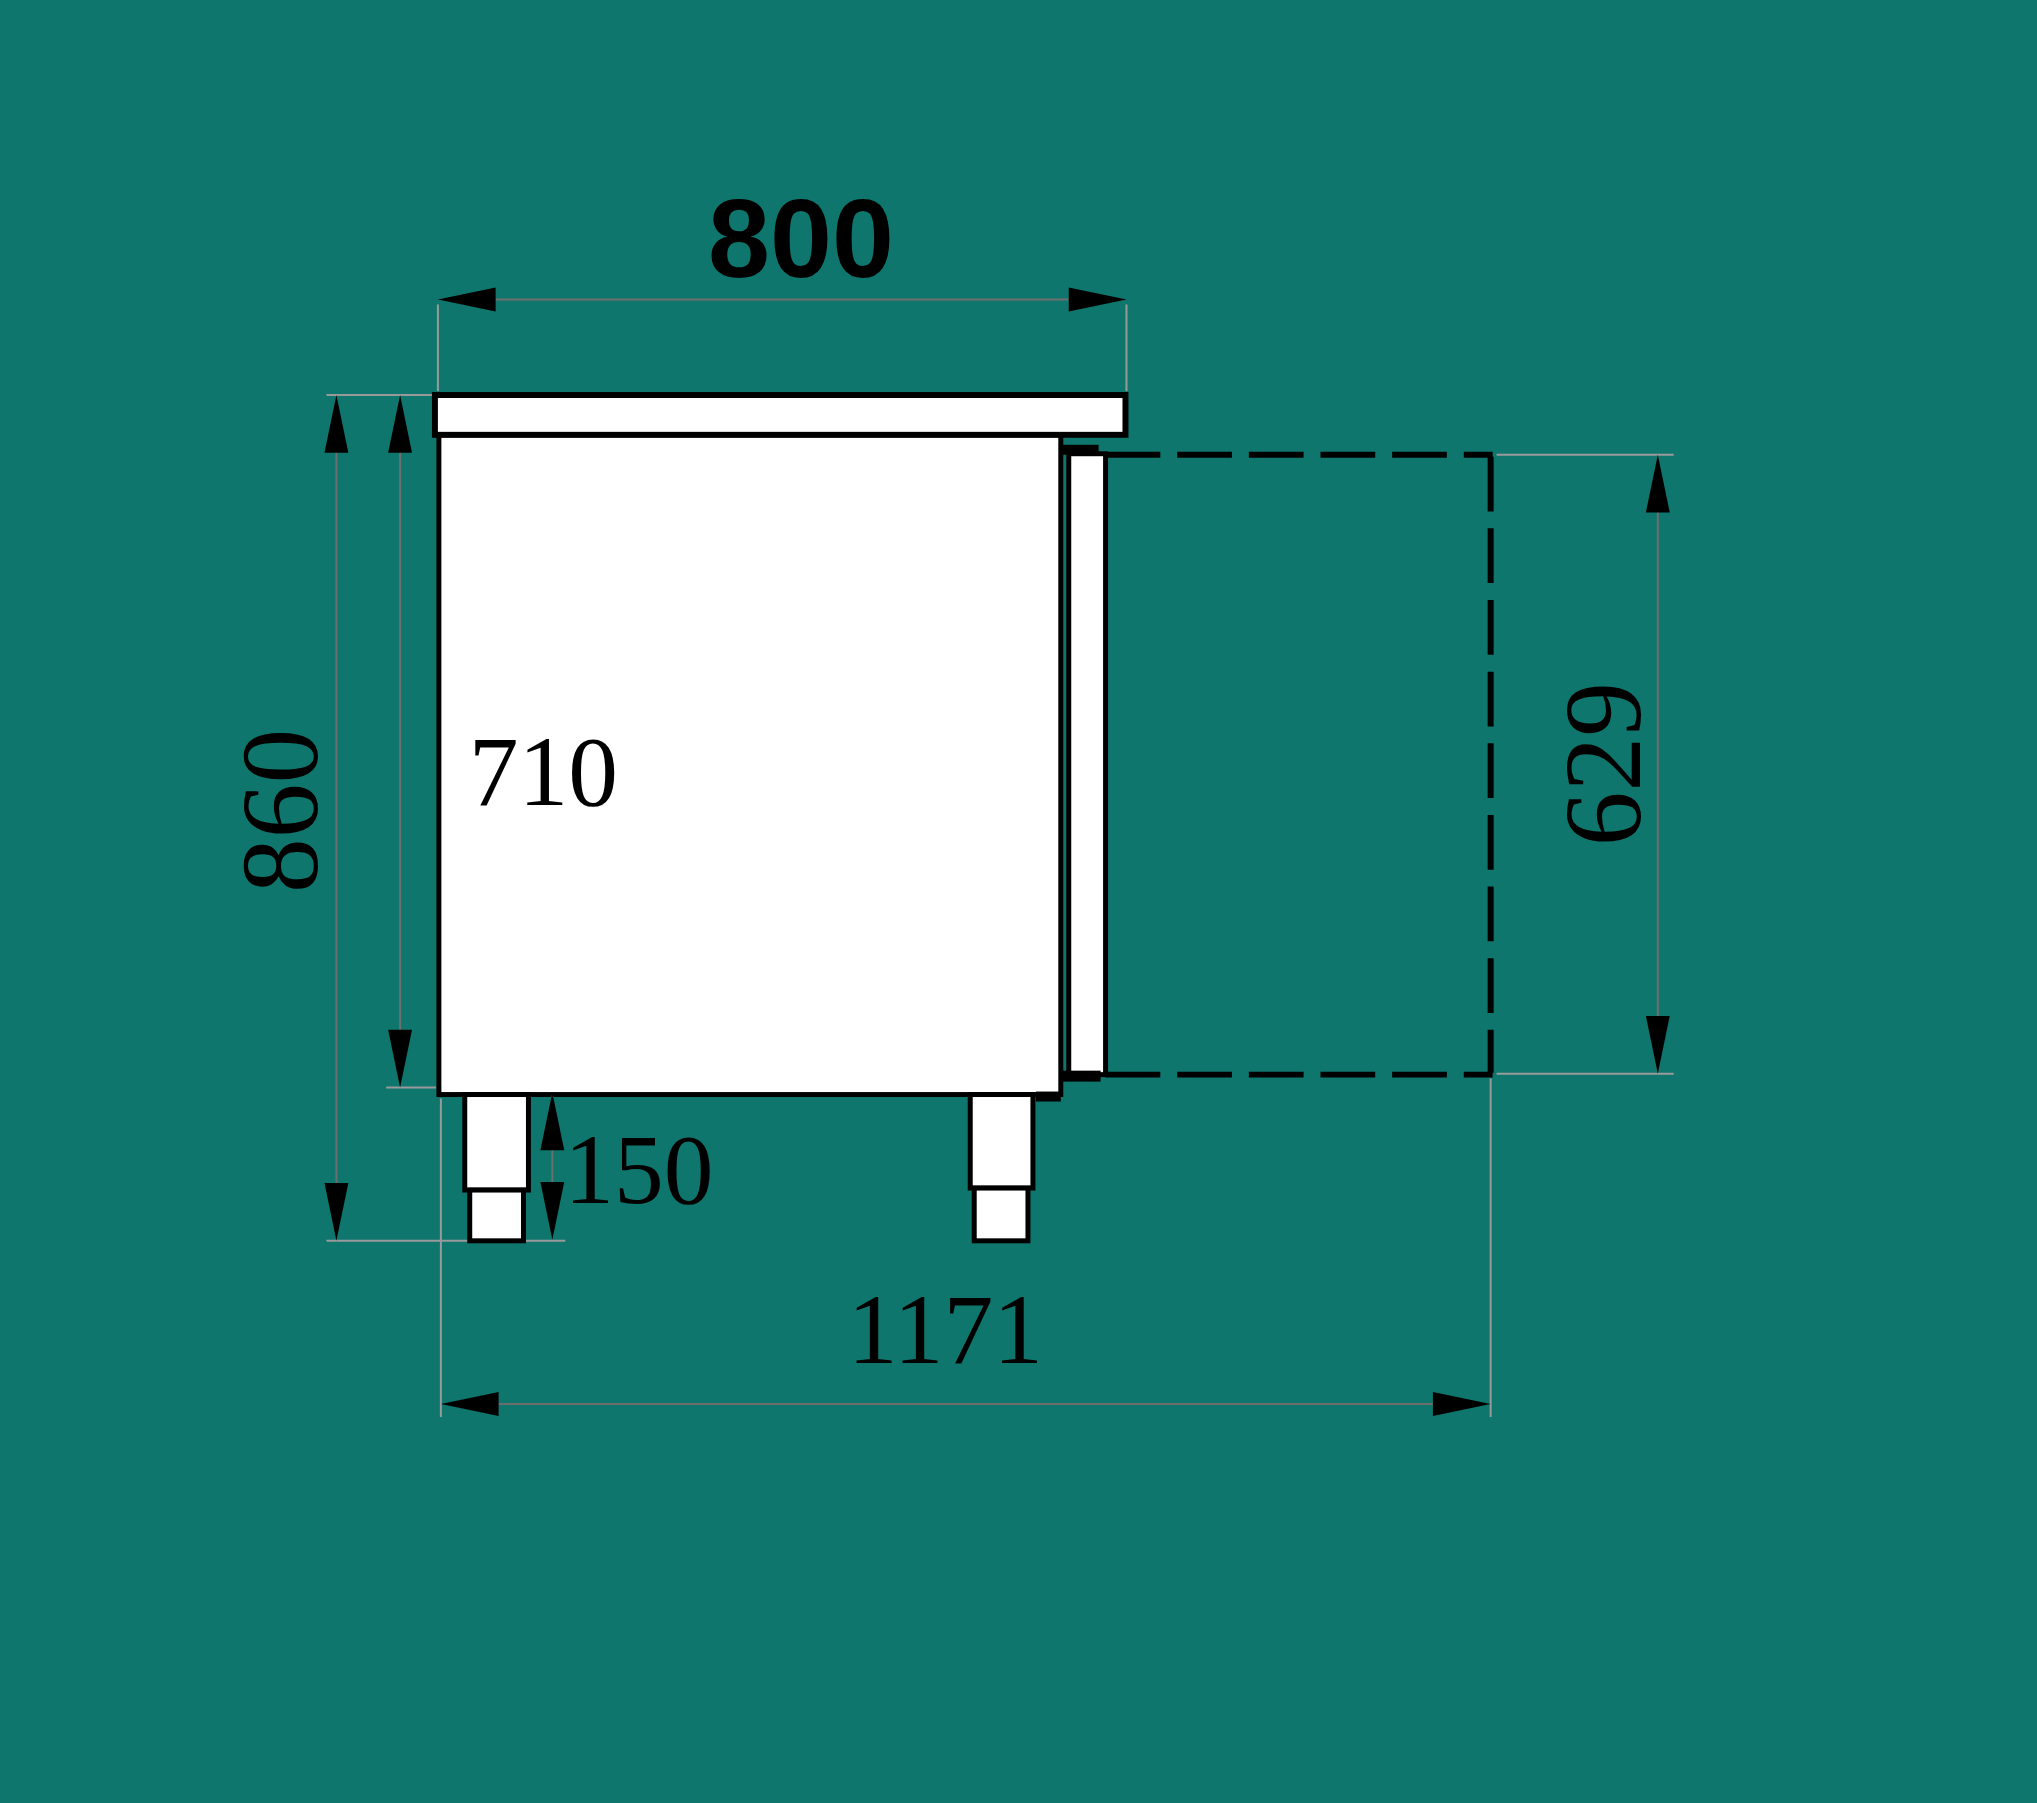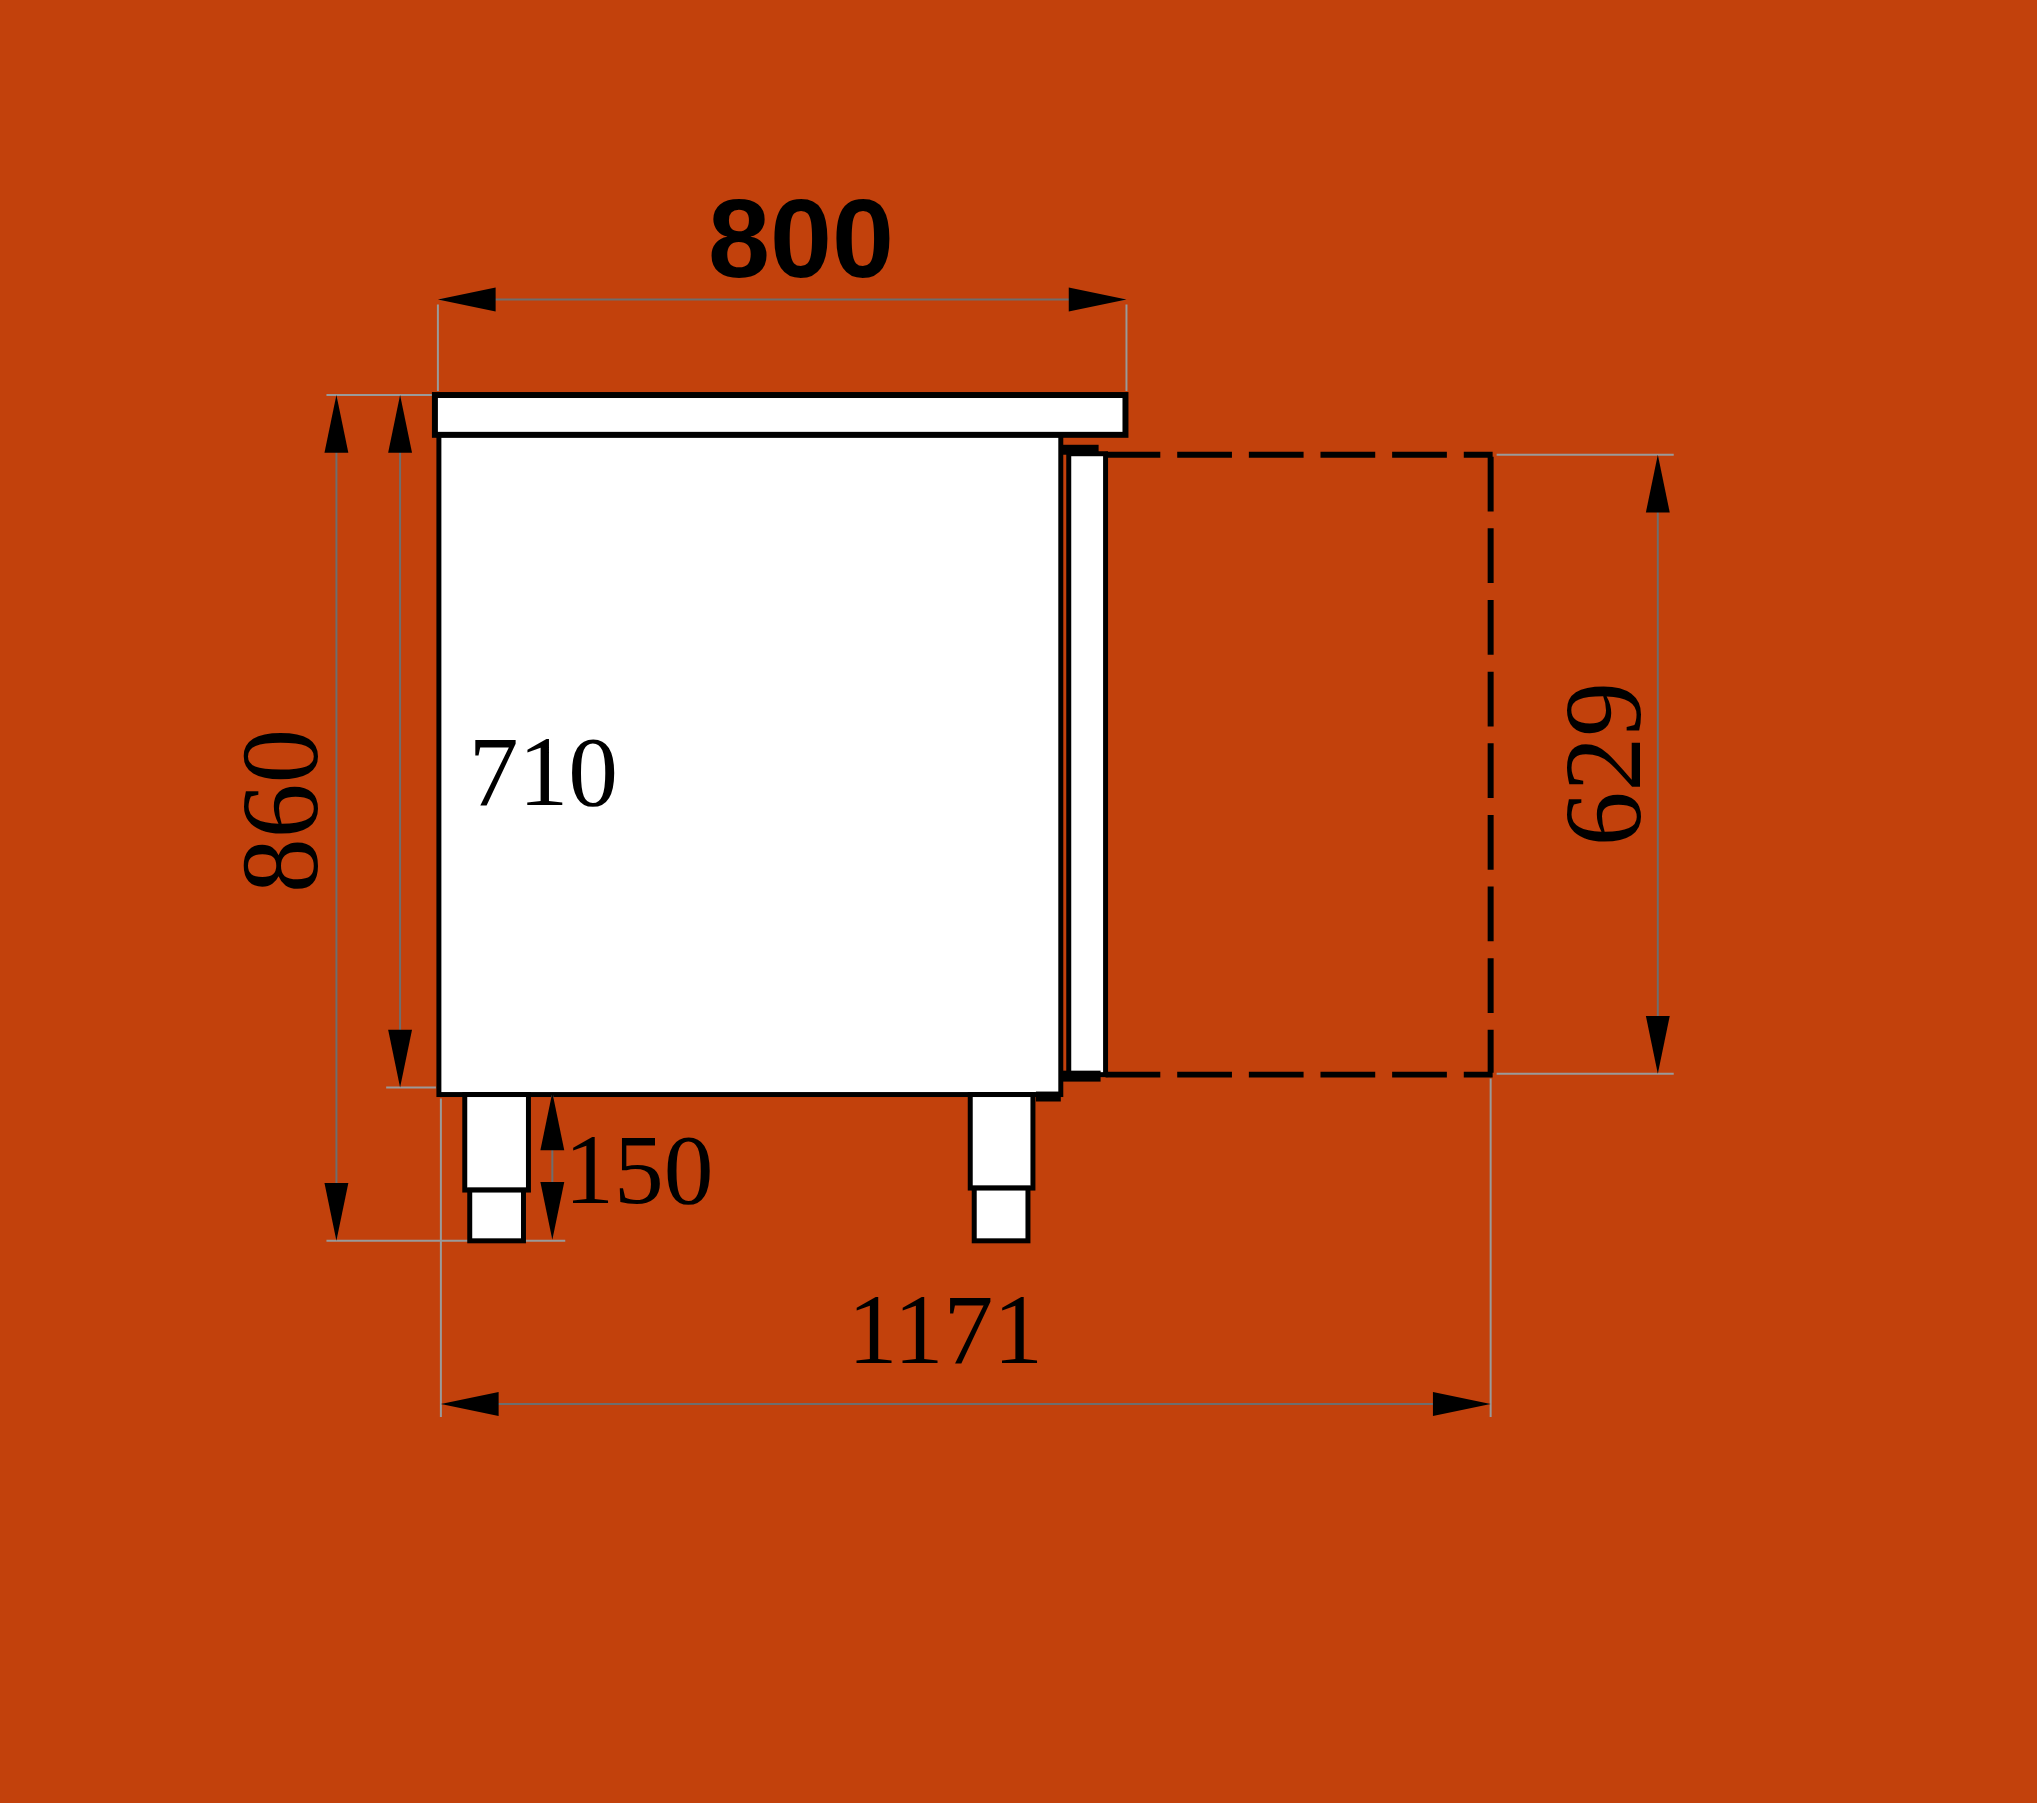--- a/index.html
+++ b/index.html
@@ -4,21 +4,21 @@
 <style>
   html, body {
     margin: 0;
     padding: 0;
     background: #ffffff;
   }
   .canvas {
     position: relative;
     width: 2038px;
     height: 1804px;
-    background: #c2410c;
+    background: #0f766e;
     overflow: hidden;
   }
   svg { display: block; }
   .outline {
     fill: #ffffff;
     stroke: #000000;
   }
   .thick   { stroke-width: 6; }
   .medium  { stroke-width: 5; }
   .solidfill { fill: #000000; stroke: none; }

